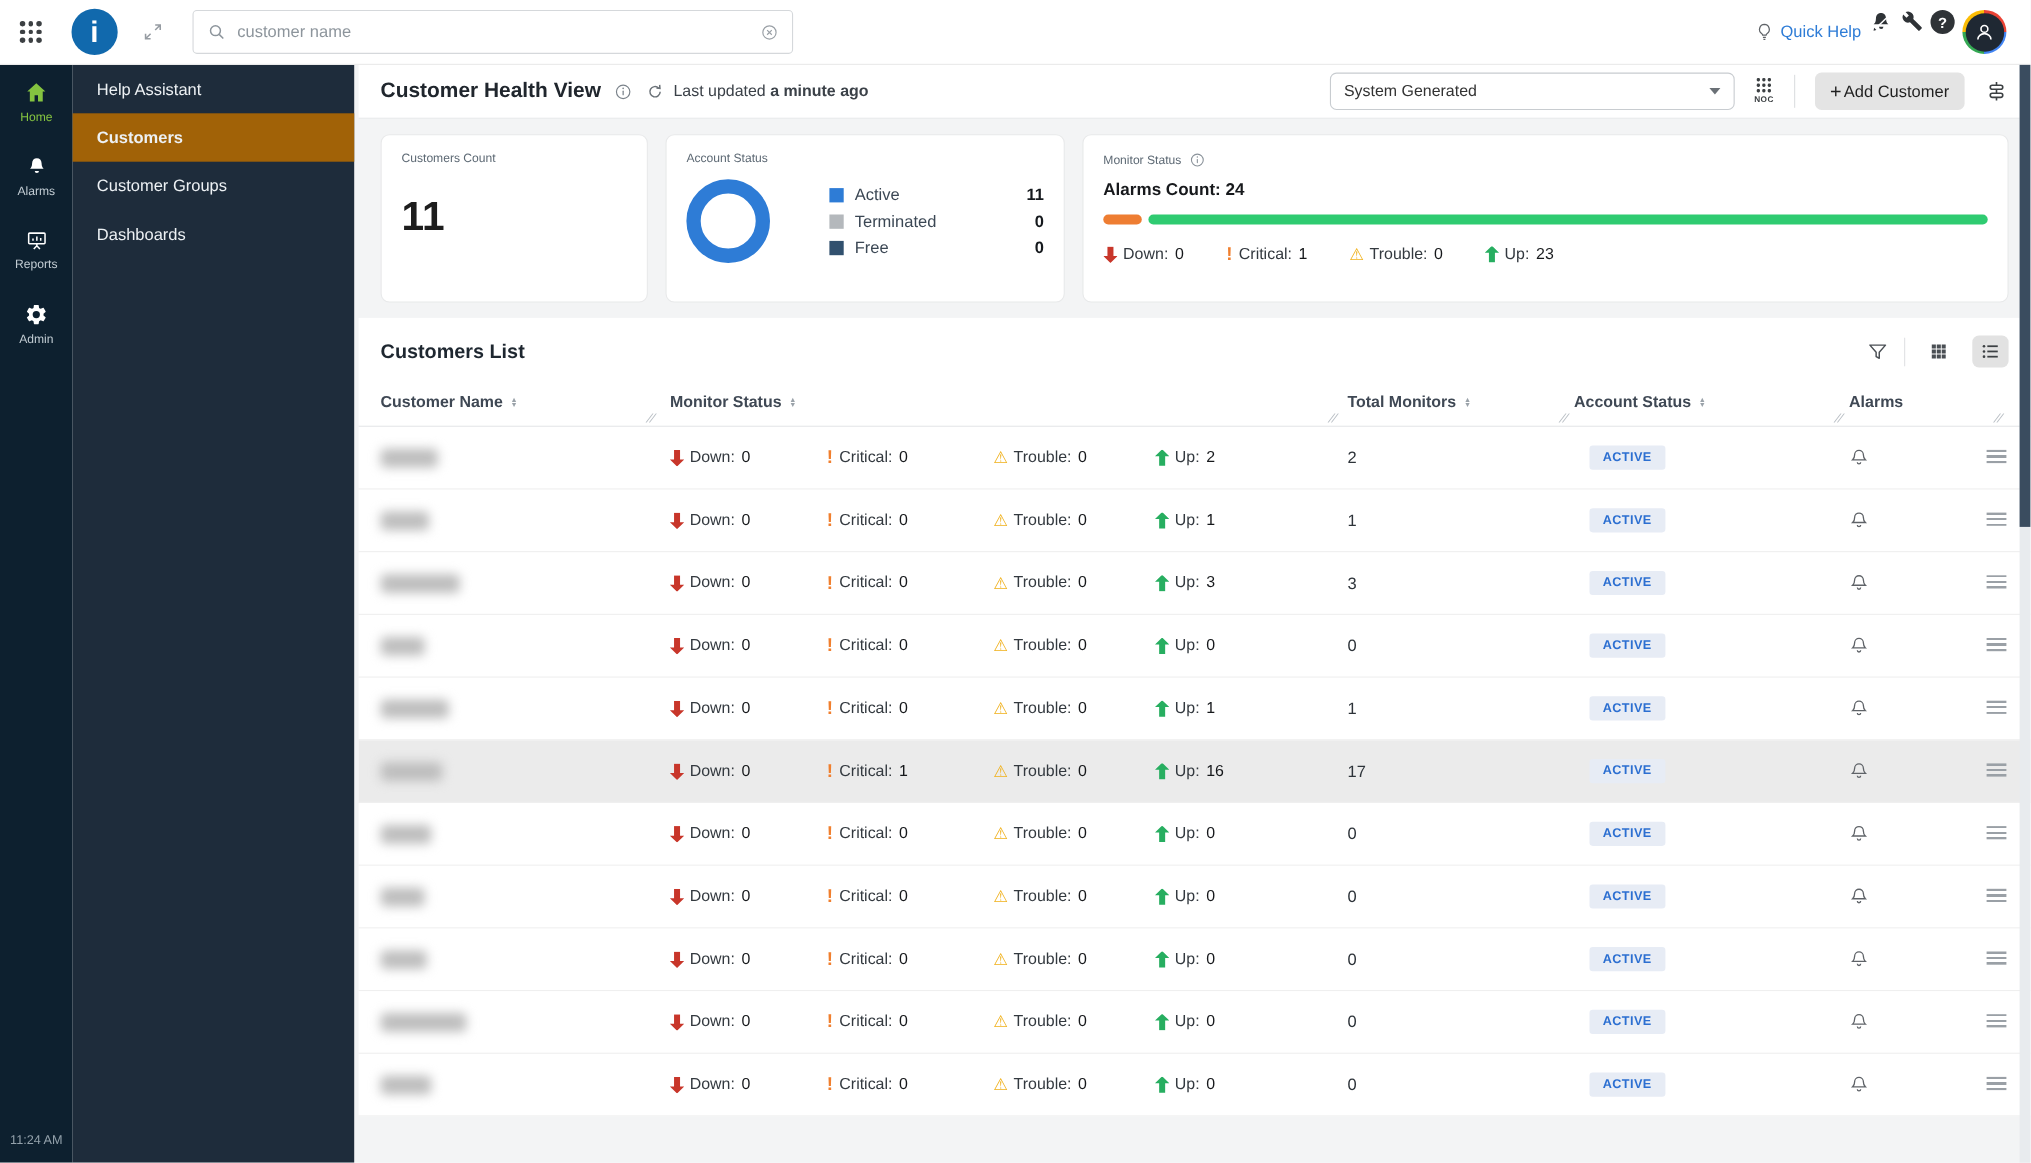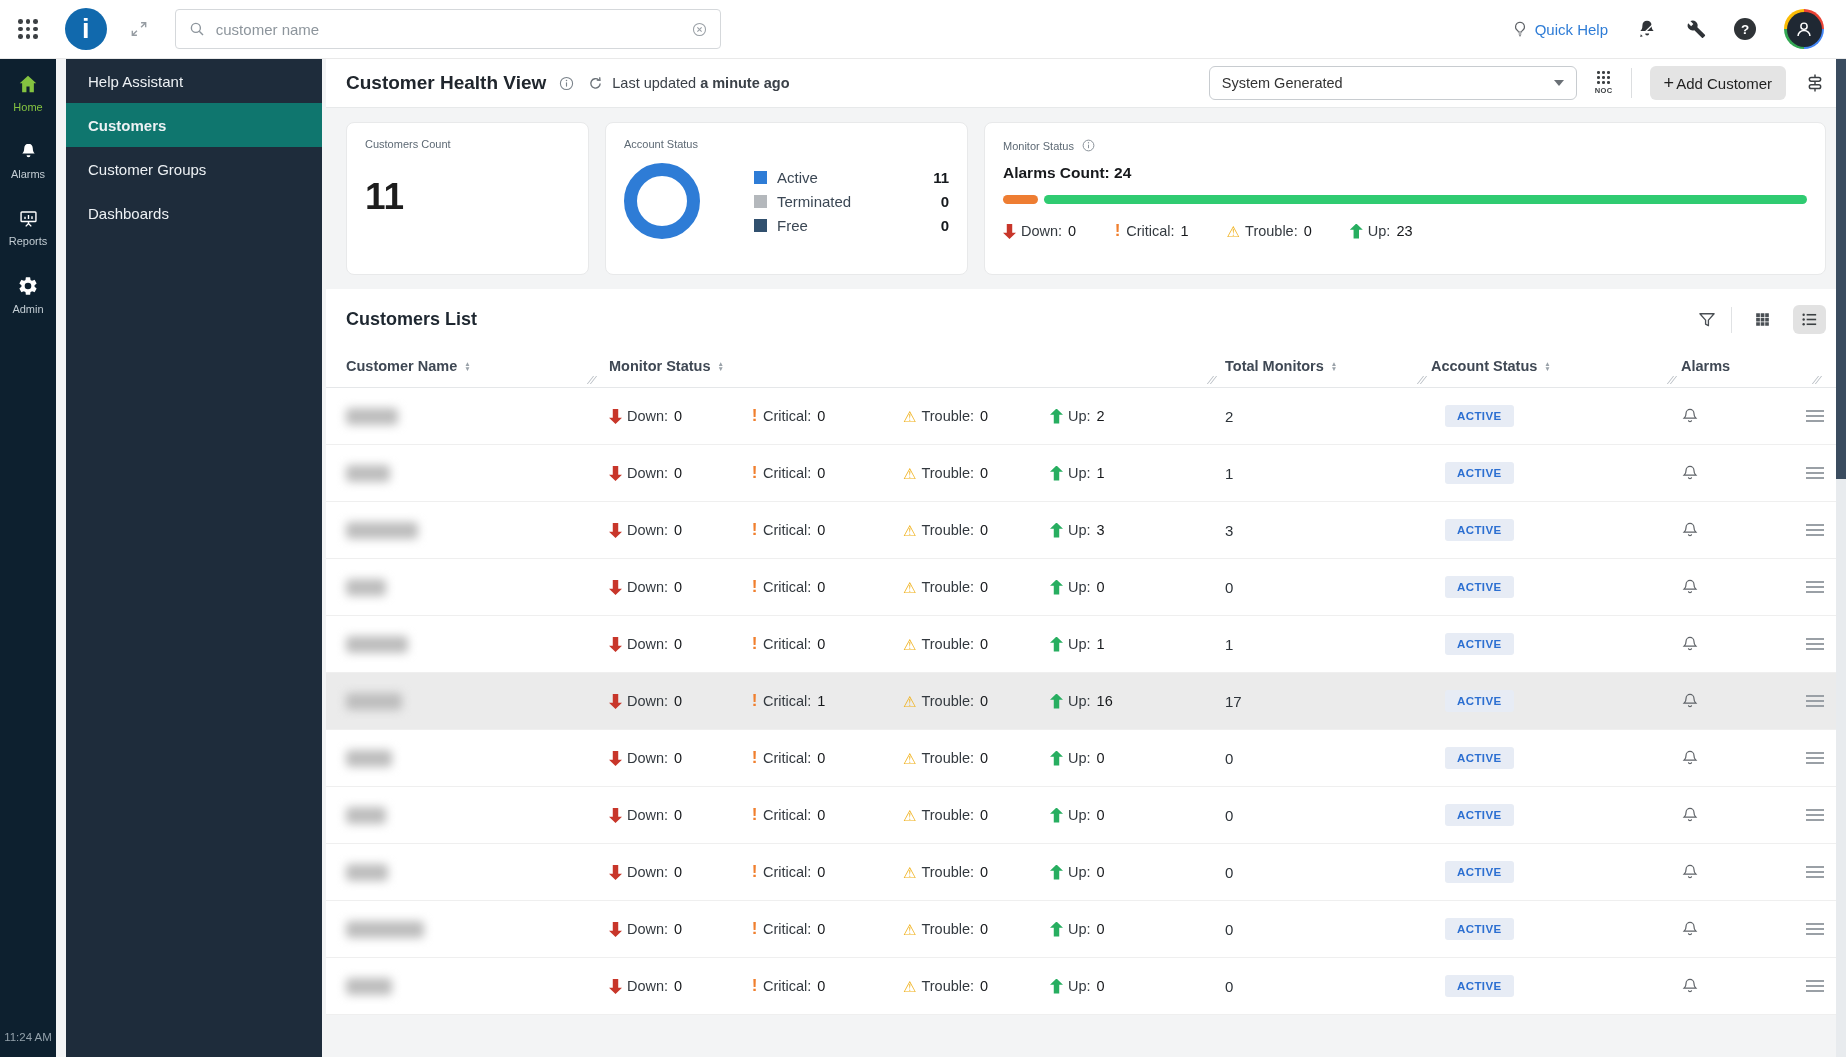--- a/index.html
+++ b/index.html
@@ -9,38 +9,38 @@
 
   
   .topbar { position:absolute; top:0; left:0; right:0; height:59px; background:#fff; border-bottom:1px solid #e9e9e9; display:flex; align-items:center; z-index:20; }
   .appgrid { margin-left:18px; display:grid; grid-template-columns:repeat(3,1fr); gap:3px; cursor:pointer; }
   .appgrid i { width:4.6px; height:4.6px; border-radius:50%; background:#3c4043; }
   .logo { margin-left:27px; width:42px; height:42px; border-radius:50%; background:#1169ad; color:#fff; font-weight:bold; font-size:27px; display:flex; align-items:center; justify-content:center; }
   .expand { margin-left:22px; cursor:pointer; }
   .search { margin-left:26px; width:546px; height:40px; border:1px solid #d5d8db; border-radius:4px; background:#fff; display:flex; align-items:center; padding:0 12px; gap:10px; }
   .search input { flex:1; border:none; outline:none; font-size:15px; color:#333; font-family:inherit; }
   .search input::placeholder { color:#8d959c; }
-  .tb-right { margin-left:auto; display:flex; align-items:center; gap:28px; margin-right:22px; }
+  .tb-right { margin-left:auto; display:flex; gap:7px; margin-right:22px; }
   .quickhelp { display:flex; align-items:center; gap:6px; color:#2e7cd6; font-size:15px; cursor:pointer; }
   .tb-ic { cursor:pointer; }
   .help-circ { width:22px; height:22px; border-radius:50%; background:#2f3337; color:#fff; font-size:13.5px; font-weight:bold; display:flex; align-items:center; justify-content:center; }
   .avatar { width:40px; height:40px; border-radius:50%; background:conic-gradient(#ea4335 0 25%, #4285f4 25% 50%, #34a853 50% 75%, #fbbc05 75%); display:flex; align-items:center; justify-content:center; cursor:pointer; }
   .avatar-inner { width:35px; height:35px; border-radius:50%; background:#1f2833; display:flex; align-items:center; justify-content:center; }
 
   
-  .rail { position:absolute; top:59px; left:0; width:56px; bottom:0; background:#0d202f; z-index:10; }
+  .rail { position:absolute; top:59px; left:0; width:66px; bottom:0; background:#0d202f; z-index:10; }
   .rail-item { display:flex; flex-direction:column; align-items:center; gap:6px; padding:14px 0; cursor:pointer; }
   .rail-item .rl { font-size:11px; color:#c2ccd3; }
   .rail-item.active .rl { color:#84c340; }
   .rail-time { position:absolute; bottom:14px; width:100%; text-align:center; color:#93a1ab; font-size:11.5px;margin-top:13px; }
 
   
   .submenu { position:absolute; top:59px; left:66px; width:256px; bottom:0; background:#1e2c3b; z-index:10; }
   .sm-item { height:44px; display:flex; align-items:center; padding-left:22px; color:#edf1f4; font-size:15px; cursor:pointer; }
-  .sm-item.sel { background:#0f766e; font-weight:bold; }
+  .sm-item.sel { background:#a16207; font-weight:bold; }
 
   
   .main { position:absolute; top:59px; left:326px; right:0; bottom:0; background:#f3f4f5; }
   .page-head { height:49px; background:#fff; border-bottom:1px solid #e7e9ea; display:flex; align-items:center; padding:0 20px; }
   .pg-title { font-size:19px; font-weight:bold; color:#20262d; }
   .ph-ic { margin-left:12px; cursor:pointer; }
   .updated { margin-left:8px; font-size:14.5px; color:#3b4148; }
   .updated b { margin-left:4px; }
   .ph-right { margin-left:auto; display:flex; align-items:center; }
   .select { width:368px; height:34px; border:1px solid #c8ccd0; border-radius:6px; background:#fff; display:flex; align-items:center; padding:0 12px; font-size:14.5px; color:#333; cursor:pointer; }

